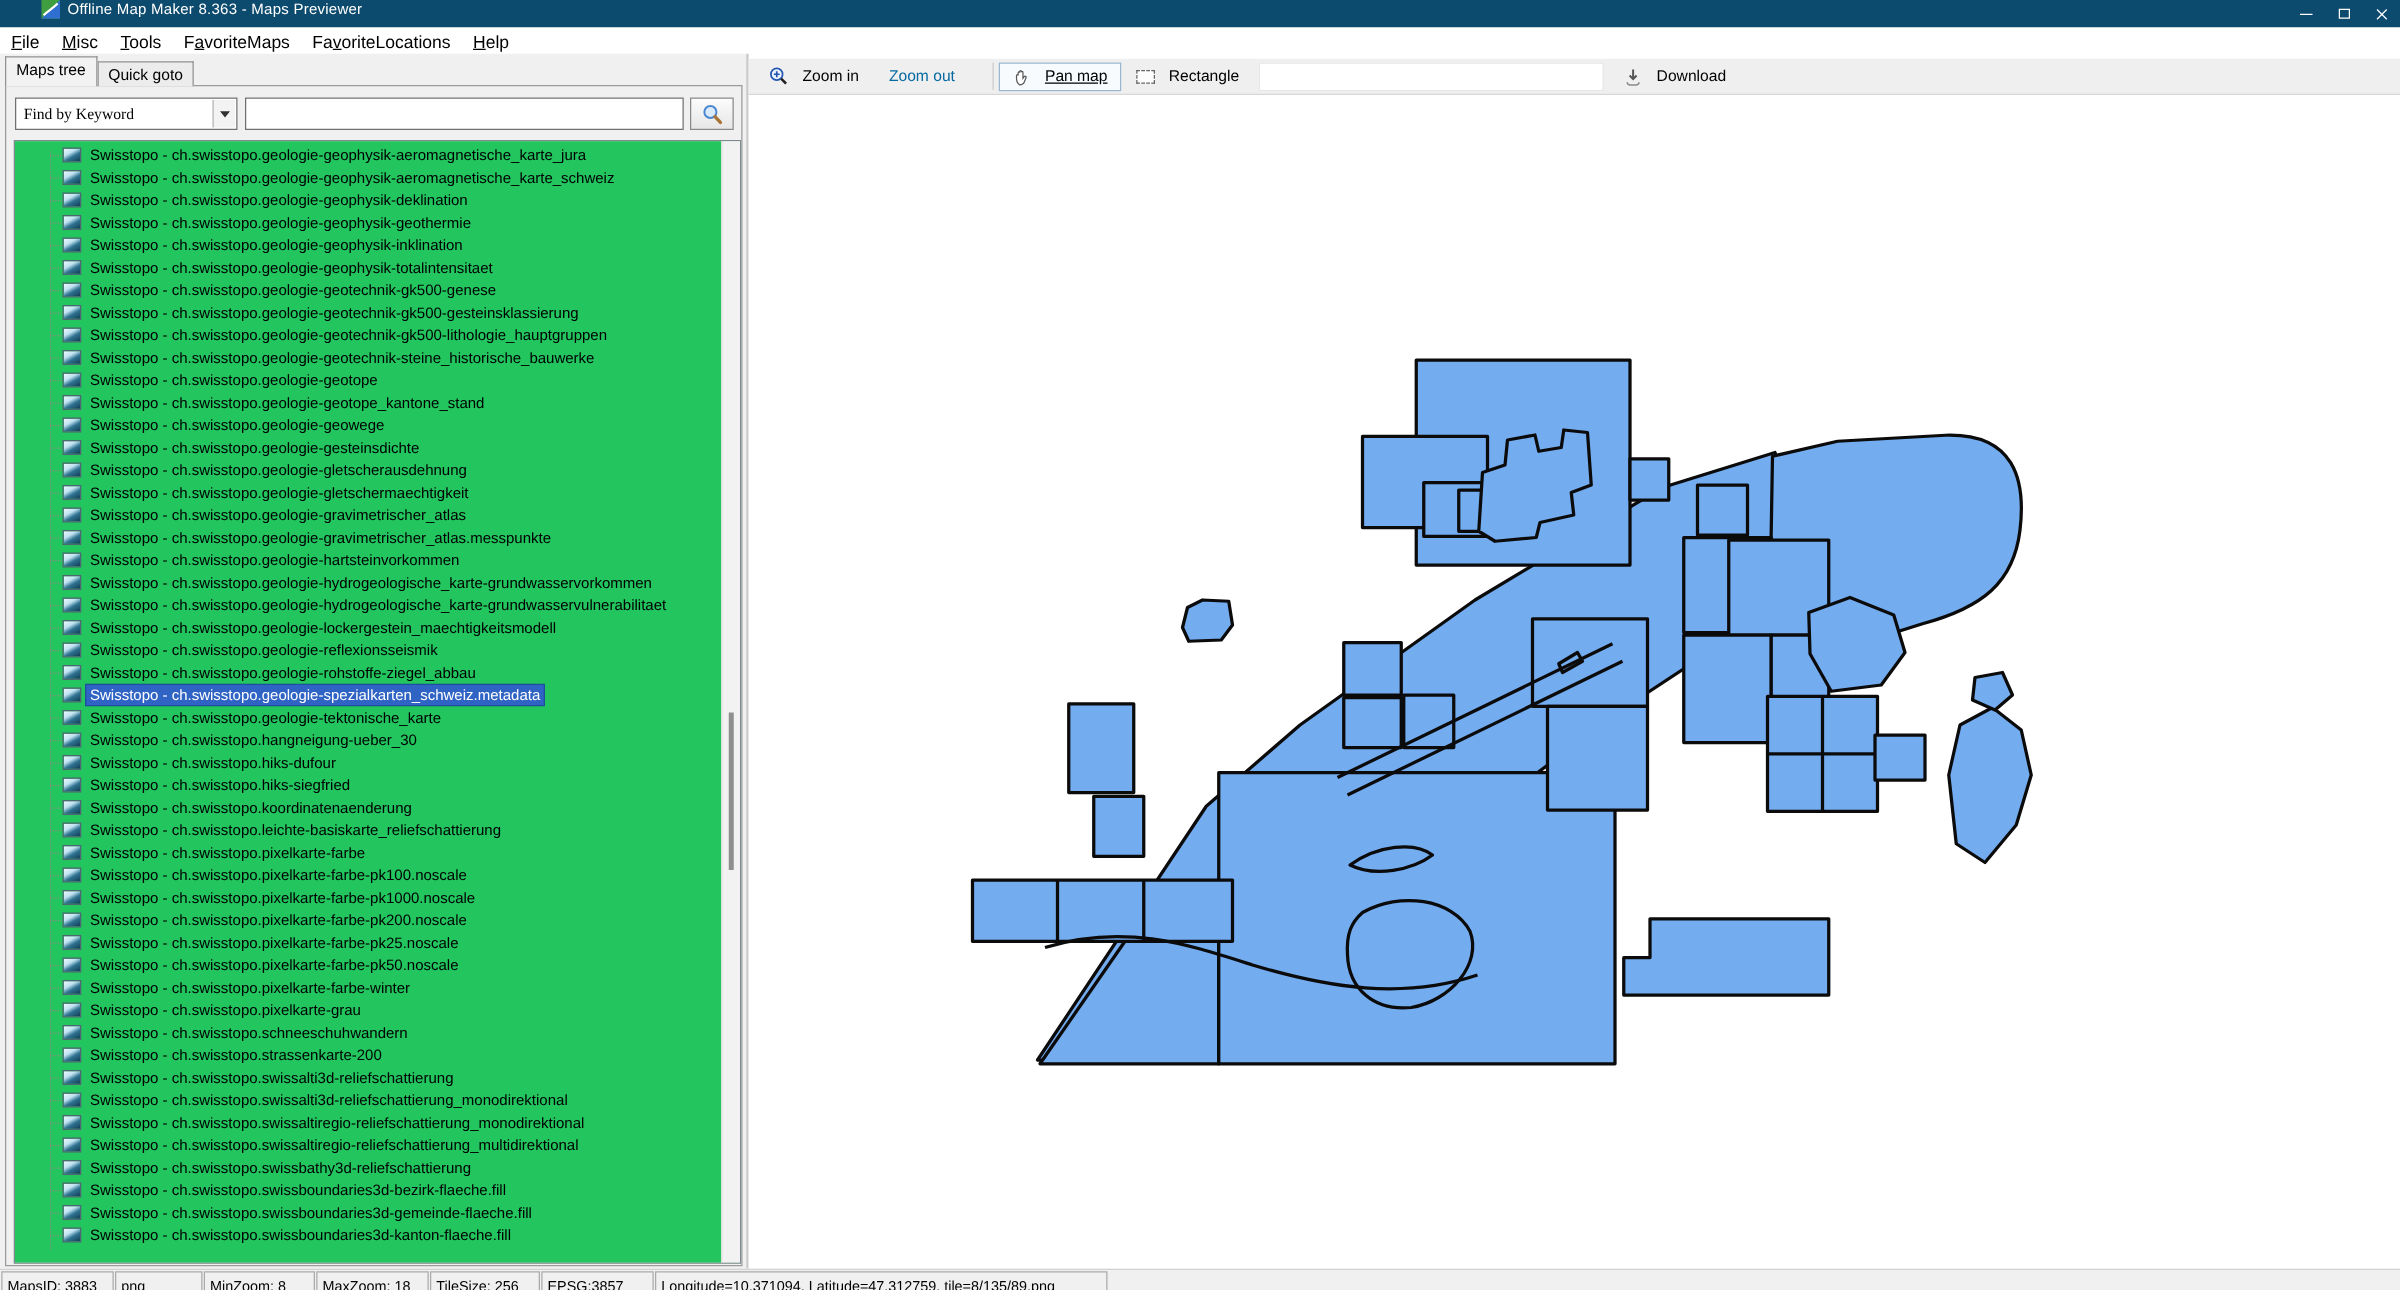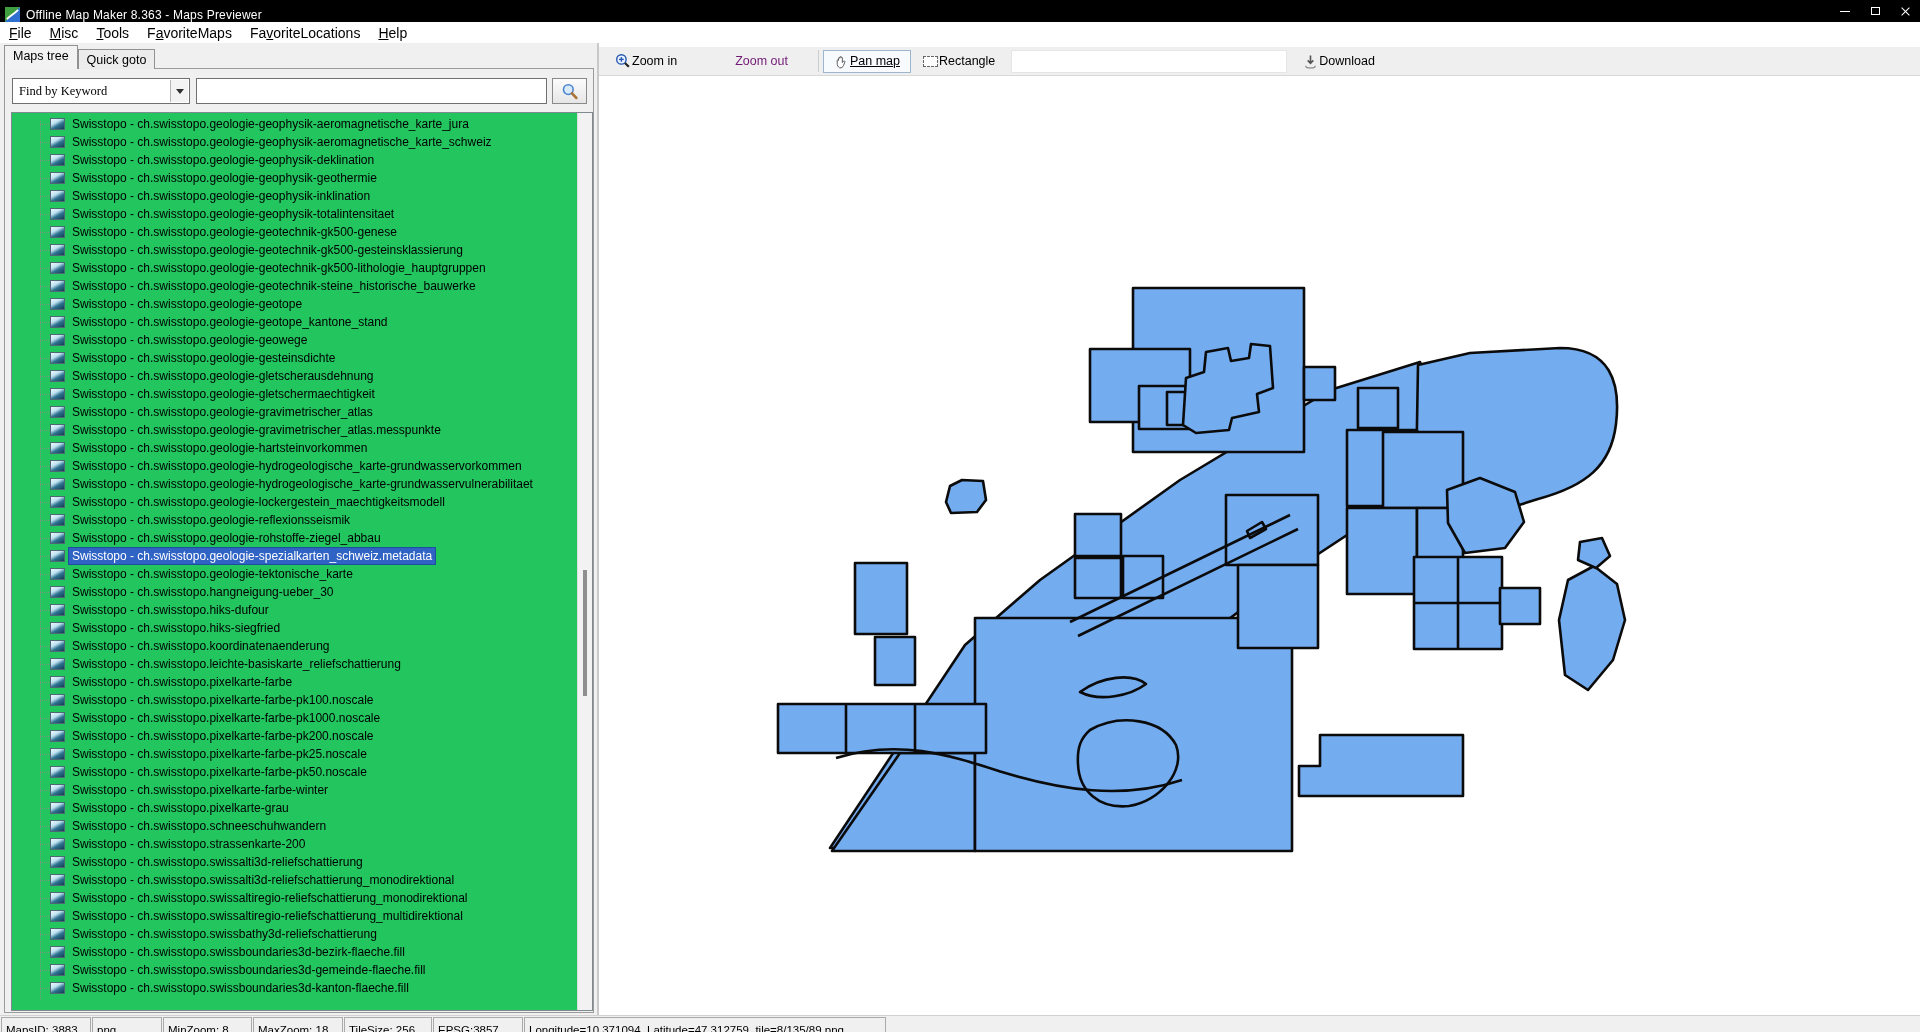--- a/index.html
+++ b/index.html
@@ -4,21 +4,21 @@
 <style>
   * { box-sizing: border-box; }
   html,body { margin:0; padding:0; }
   body {
     width:1920px; height:1032px; position:relative; overflow:hidden;
     font-family:"Liberation Sans", sans-serif; background:#fff; color:#000;
     -webkit-font-smoothing:antialiased;
   }
   
   .titlebar { position:absolute; left:0; top:0; width:1920px; height:22px;
-    background:#000000; display:flex; align-items:flex-end; color:#fff; }
+    background:#0c4a6e; display:flex; align-items:flex-start; color:#fff;padding-left:28px; }
   .app-icon { width:15px; height:15px; margin:0 6px 0 5px; flex:none; }
   .title-text { font-size:12px; letter-spacing:.2px; }
   .win-controls { margin-left:auto; display:flex; height:22px; }
   .wbtn { width:30px; height:22px; display:flex; align-items:center; justify-content:center; position:relative; }
   .glyph-min { width:10px; height:1px; background:#fff; }
   .glyph-max { width:9px; height:8px; border:1px solid #fff; }
   .glyph-close { width:11px; height:11px; position:relative; }
   .glyph-close i { position:absolute; left:0; top:5px; width:11px; height:1px; background:#fff; }
   .glyph-close i.a { transform:rotate(45deg); } .glyph-close i.b { transform:rotate(-45deg); }
   
@@ -53,23 +53,23 @@
   .tlbl { font-size:12px; line-height:14px; padding:1px 3px; }
   .trow.selected .tlbl { background:#2f63c4; color:#fff; box-shadow:0 0 0 1px #1e4f9e; }
   .vscroll { position:absolute; right:0; top:0; width:15px; bottom:0; background:#f2f2f2; border-left:1px solid #dddddd; }
   .vthumb { position:absolute; left:5px; width:4px; top:51%; height:14%; background:#8f8f8f; }
   
   .splitter { position:absolute; left:597px; top:43px; width:2px; bottom:17px; background:#c9c9c9; }
   
   .map-region { position:absolute; left:599px; top:43px; right:0; bottom:17px; background:#fff; }
   .map-toolbar { position:absolute; left:0; top:4px; right:0; height:29px; background:#efefef;
     border-bottom:1px solid #d8d8d8; display:flex; align-items:center; font-size:12.5px; }
-  .tb-item { display:flex; align-items:center; gap:1px; padding:3px 4px; }
+  .tb-item { display:flex; align-items:center; gap:11px; padding:3px 4px; }
   .tb-zoomin { margin-left:12px; }
-  .tb-zoomout { margin-left:50px; color:#701a75; }
+  .tb-zoomout { margin-left:16px; color:#0369a1; }
   .tb-sep { width:1px; height:22px; background:#cccccc; margin-left:26px; margin-right:4px; }
   .tb-pan { border:1px solid #9db6cf; background:#f7fbfe; padding:3px 10px;text-decoration:underline; }
   .tb-rect { margin-left:8px; }
   .rect-icon { width:15px; height:11px; border:1px dashed #666; background:#fdfdfd; }
   .tb-address { margin-left:12px; width:276px; height:23px; background:#fff; border:1px solid #e5e5e5; font-size:12px; padding:0 4px; outline:none; }
   .tb-download { margin-left:12px; }
   .map-canvas { position:absolute; left:0; top:33px; right:0; bottom:0; background:#fff; }
   
   .statusbar { position:absolute; left:0; bottom:0; width:1920px; height:17px; background:#f0f0f0;
     border-top:1px solid #d2d2d2; display:flex; font-size:11.5px; }

